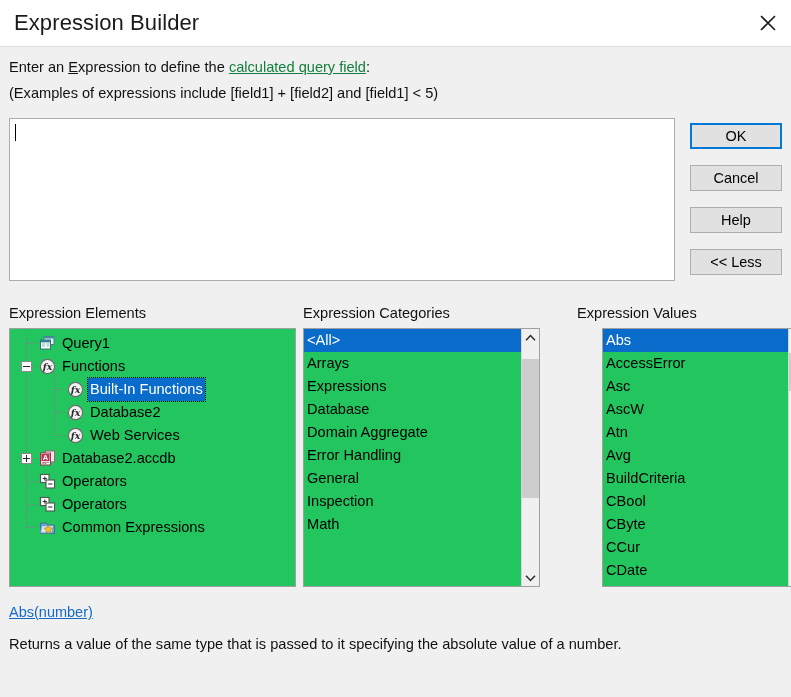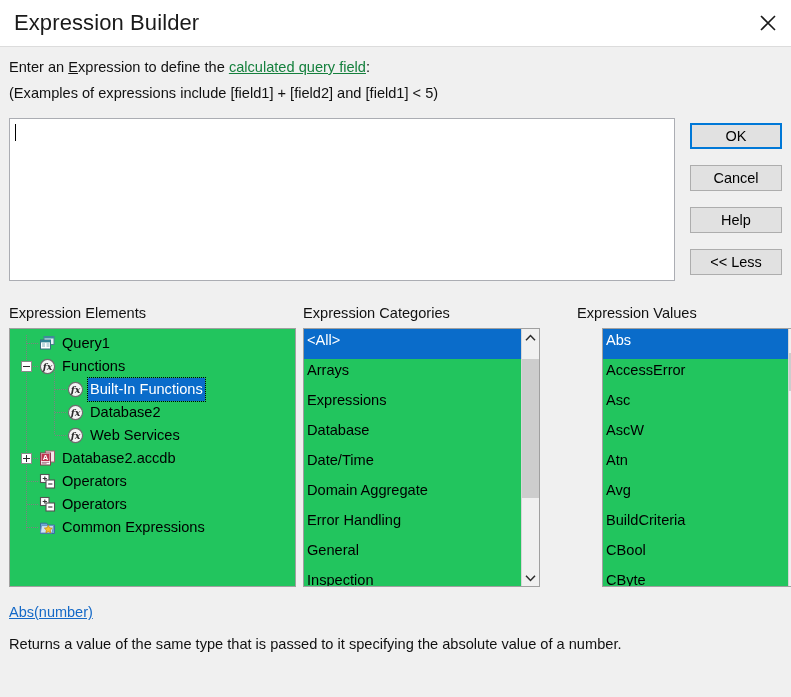--- a/index.html
+++ b/index.html
@@ -120,21 +120,21 @@
   .expander::before{
     content:"";position:absolute;left:1px;top:4px;width:7px;height:1px;background:#2b2b2b;
   }
   .expander.plus::after{
     content:"";position:absolute;left:4px;top:1px;width:1px;height:7px;background:#2b2b2b;
   }
 
   
   .listwrap{position:absolute;left:0;top:0;right:17px;bottom:0;overflow:hidden;}
   .lrow{
-    height:30px;line-height:22.4px;padding-left:3px;
+    height:23px;line-height:22.4px;padding-left:3px;
     white-space:nowrap;font-size:14.6px;cursor:pointer;color:#000;
   }
   .lrow.sel{background:#0a6cca;color:#ffffff;}
 
   
   .vscroll{
     position:absolute;right:0;top:0;width:17px;bottom:0;
     background:#f0f0f0;border-left:1px solid #d6d6d6;
   }
   .sb-arrow{
@@ -279,21 +279,20 @@
       </div>
     </div>
 </div>
 
 <div class="pane" id="pane-categories">
   <div class="listwrap" id="cat-list">
       <div class="lrow sel">&lt;All&gt;</div>
       <div class="lrow">Arrays</div>
       <div class="lrow">Expressions</div>
       <div class="lrow">Database</div>
-      <div class="lrow">Date/Time</div>
       <div class="lrow">Domain Aggregate</div>
       <div class="lrow">Error Handling</div>
       <div class="lrow">General</div>
       <div class="lrow">Inspection</div>
       <div class="lrow">Math</div>
     </div>
   <div class="vscroll" id="cat-scroll">
     <div class="sb-arrow sb-up">
       <svg width="11" height="8" viewBox="0 0 11 8">
           <path d="M1 6.2 L5.5 1.6 L10 6.2" stroke="#2b2b2b" stroke-width="1.5" fill="none"></path>

